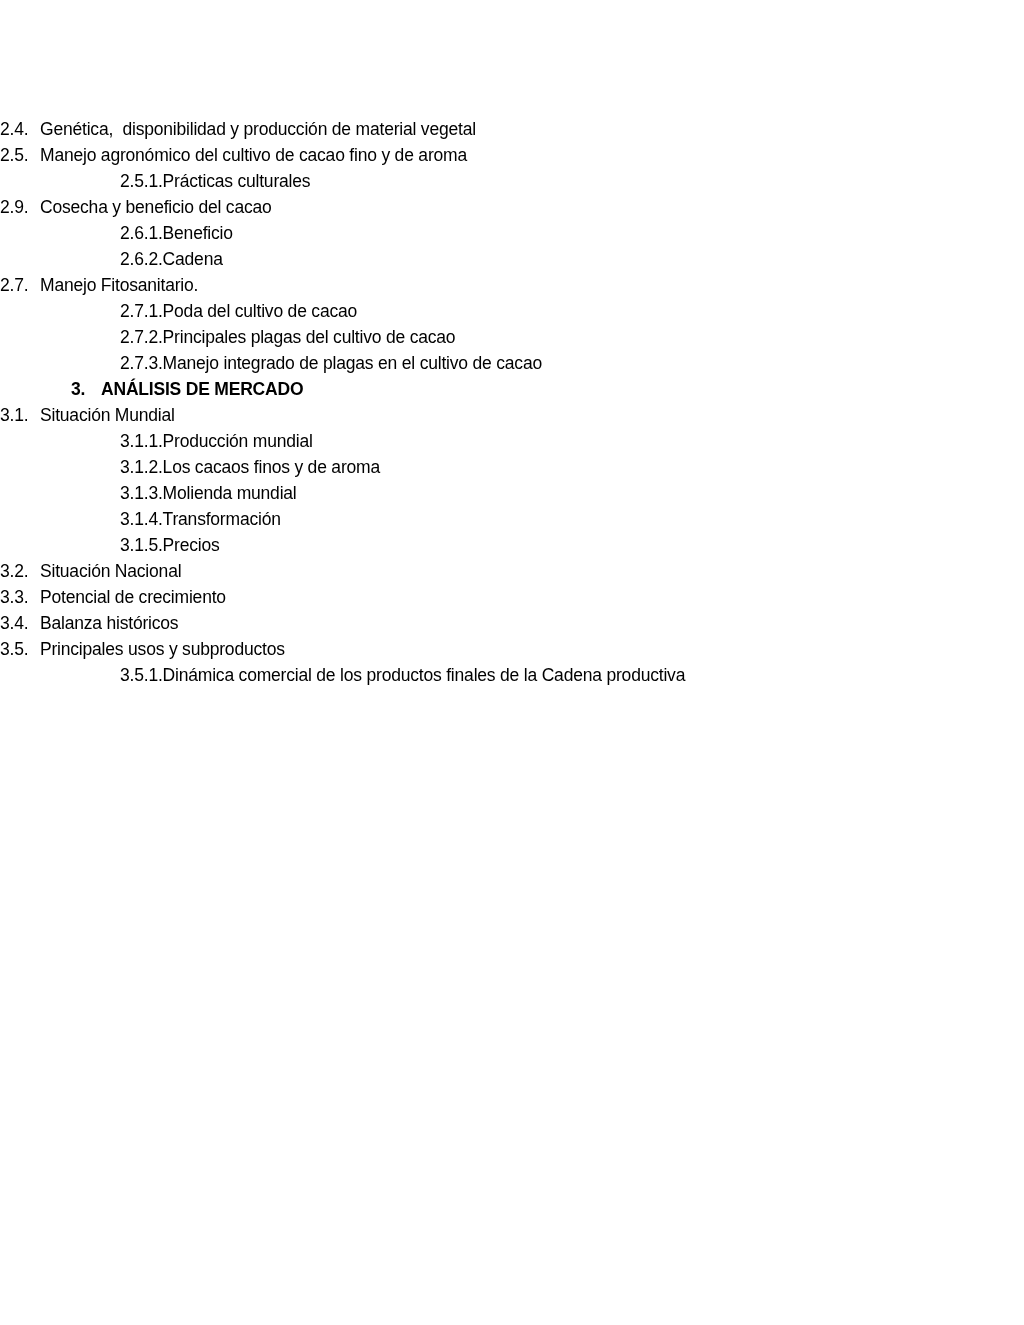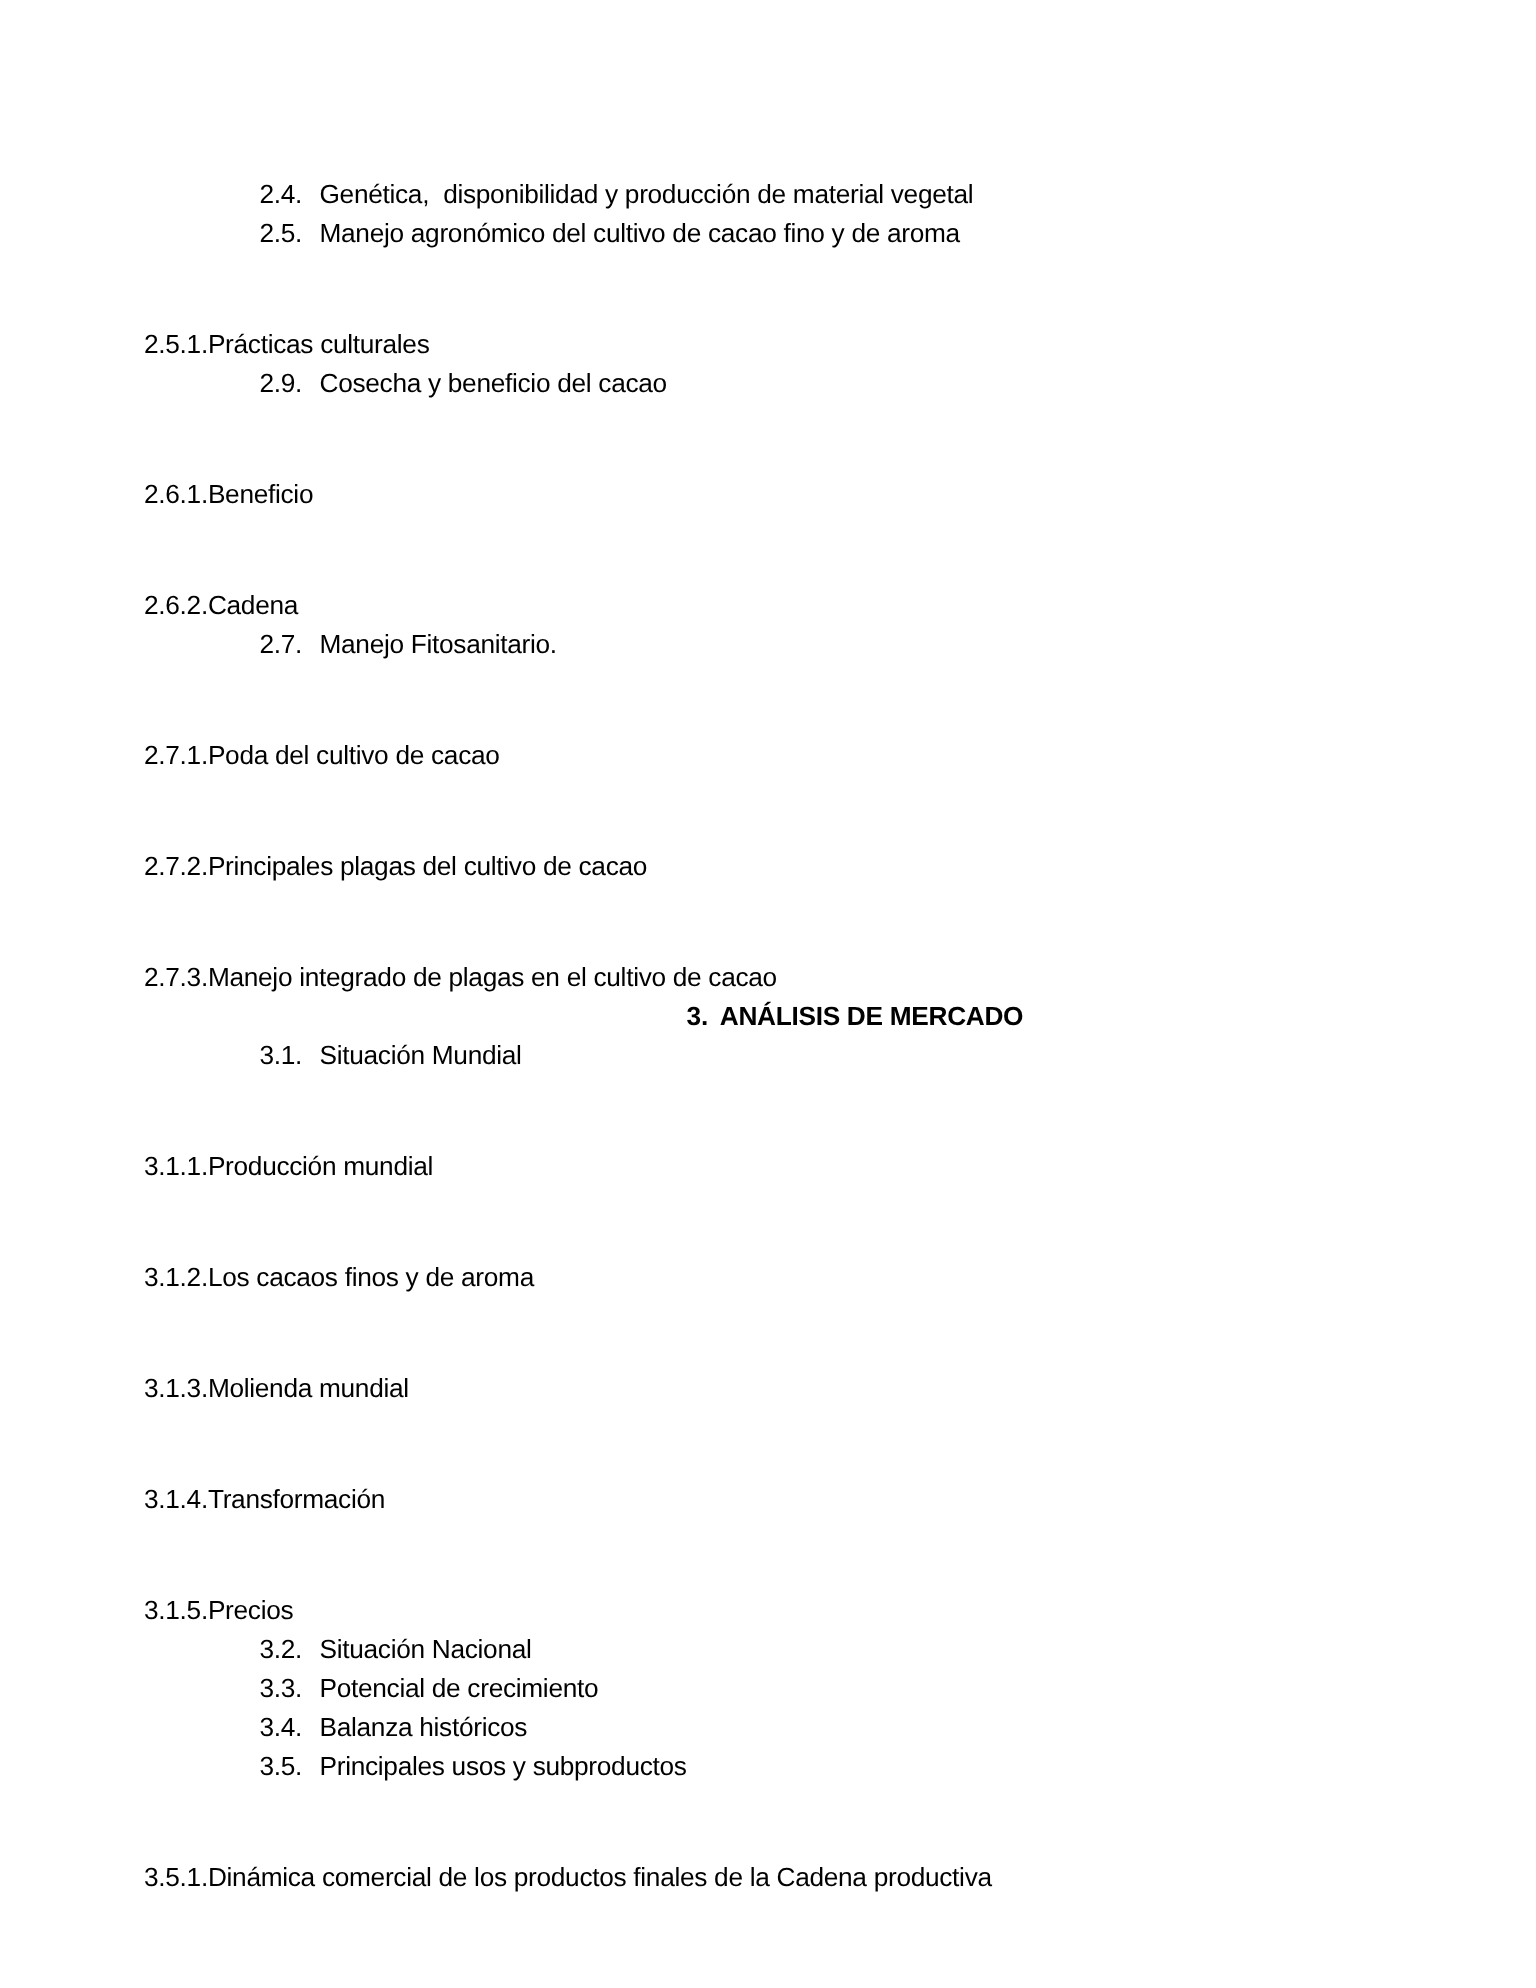--- a/index.html
+++ b/index.html
@@ -27,25 +27,25 @@
     width: 1024px;
   }
   .toc-row {
     font-size: 17.5px;
     line-height: 26px;
     letter-spacing: -0.2px;
     white-space: pre;
     color: #000000;
   }
   .toc-row .num { display: inline; }
-  .level-1 { padding-left: 108px; text-align: center; }
+  .level-1 { padding-left: 71px; }
   .level-1 .num { display: inline-block; min-width: 30px; }
-  .level-2 { padding-left: 173px; }
+  .level-2 { }
   .level-2 .num { display: inline-block; min-width: 40px; }
-  .level-3 { padding-left: 96px; margin-top: 48px; }
+  .level-3 { padding-left: 120px; }
   .bold { font-weight: bold; }
 </style>
 </head>
 <body>
 
 <div class="page">
   <div class="toc" id="toc">
       <div class="toc-row level-2"><span class="num">2.4.</span><span class="txt">Genética,  disponibilidad y producción de material vegetal</span></div>
       <div class="toc-row level-2"><span class="num">2.5.</span><span class="txt">Manejo agronómico del cultivo de cacao fino y de aroma</span></div>
       <div class="toc-row level-3"><span class="num">2.5.1.</span><span class="txt">Prácticas culturales</span></div>

